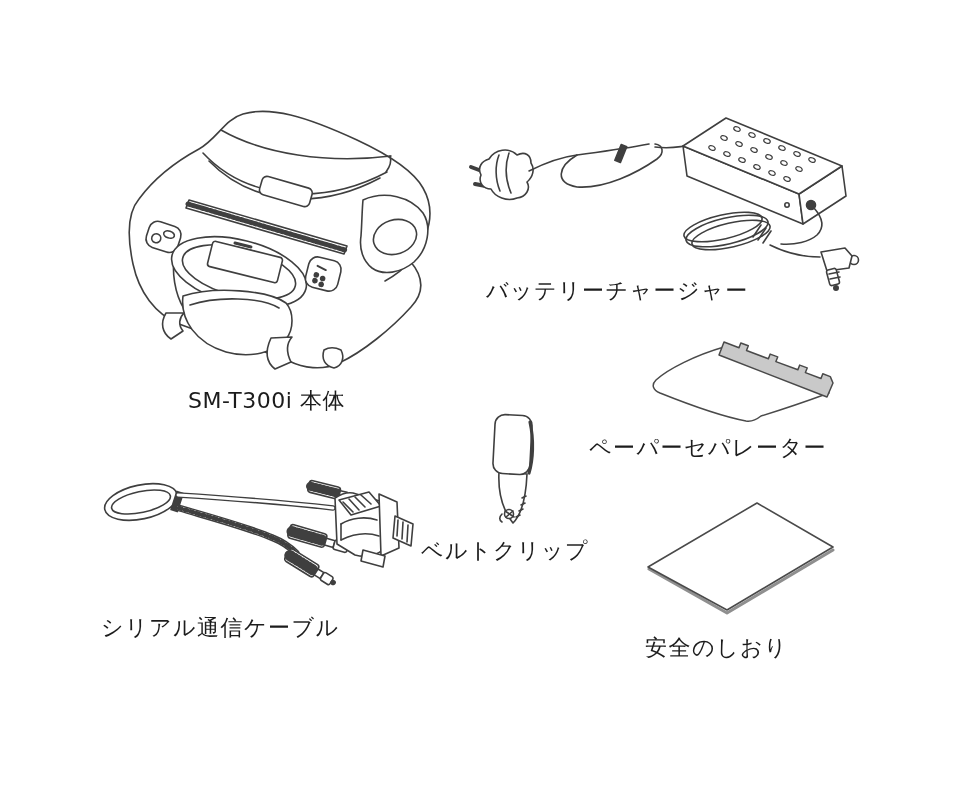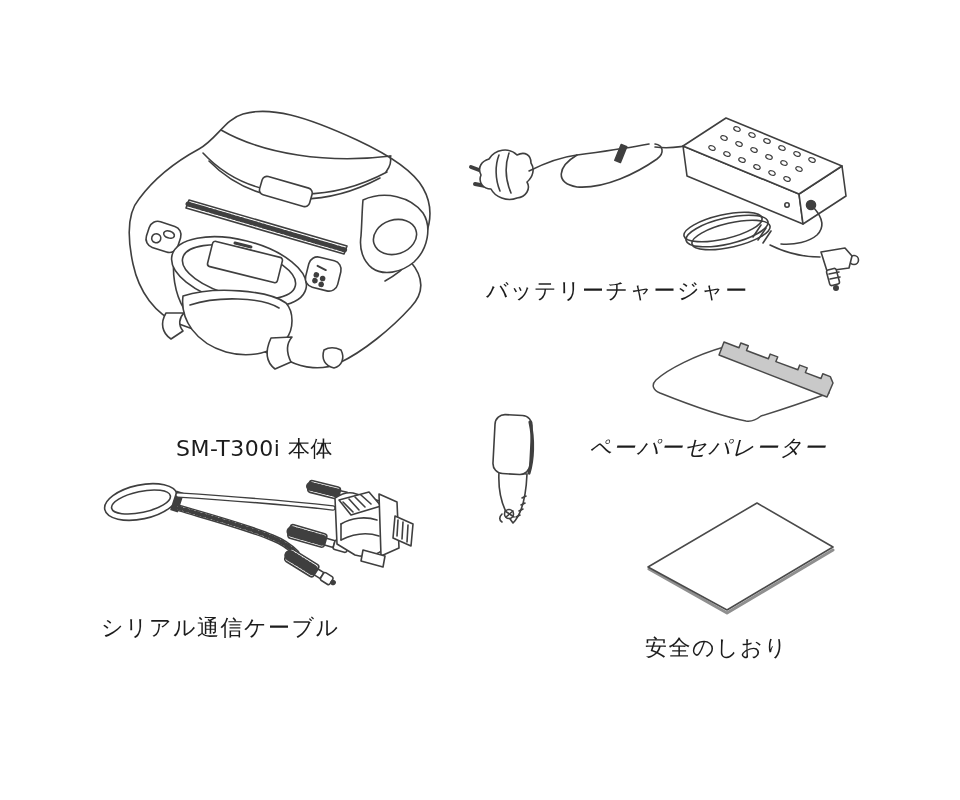--- a/index.html
+++ b/index.html
@@ -13,23 +13,23 @@
   .illo { position:absolute; }
   .label {
     position:absolute;
     font-family:"DejaVu Sans", sans-serif;
     font-size:22px;
     color:#1c1c1c;
     letter-spacing:1.5px;
     white-space:nowrap;
     line-height:1.1;
   }
-  #label-printer  { left:176px; top:389px; letter-spacing:0.5px;margin-top:48px; }
+  #label-printer  { left:188px; top:389px; letter-spacing:0.5px; }
   #label-charger  { left:486px; top:279px; }
-  #label-separator{ left:589px; top:436px;font-style:italic; }
+  #label-separator{ left:589px; top:436px; }
   #label-beltclip { left:421px; top:539px; }
   #label-serial   { left:101px; top:616px; }
   #label-safety   { left:645px; top:636px;text-align:center; }
 
   #illo-printer   { left:95px;  top:100px; }
   #illo-charger   { left:465px; top:105px; }
   #illo-separator { left:640px; top:335px; }
   #illo-beltclip  { left:485px; top:410px; }
   #illo-serial    { left:95px;  top:468px; }
   #illo-safety    { left:640px; top:495px; }
@@ -245,16 +245,17 @@
   <svg id="illo-safety" class="illo" width="230" height="125" viewBox="0 0 230 125">
     <g fill="none" stroke-linejoin="round" stroke-linecap="round">
       <path d="M9,74 L87,118 L193,55" stroke="#8f8f8f" stroke-width="3"></path>
       <path fill="#ffffff" d="M117,8 L193,52 L87,115 L8,72 Z" stroke="#4a4a4a" stroke-width="1.6"></path>
     </g>
   </svg>
 
   <div class="label" id="label-printer">SM-T300i 本体</div>
   <div class="label" id="label-charger">バッテリーチャージャー</div>
   <div class="label" id="label-separator">ペーパーセパレーター</div>
+  <div class="label" id="label-beltclip">ベルトクリップ</div>
   <div class="label" id="label-serial">シリアル通信ケーブル</div>
   <div class="label" id="label-safety">安全のしおり</div>
 
 </div>
 
 </body></html>

